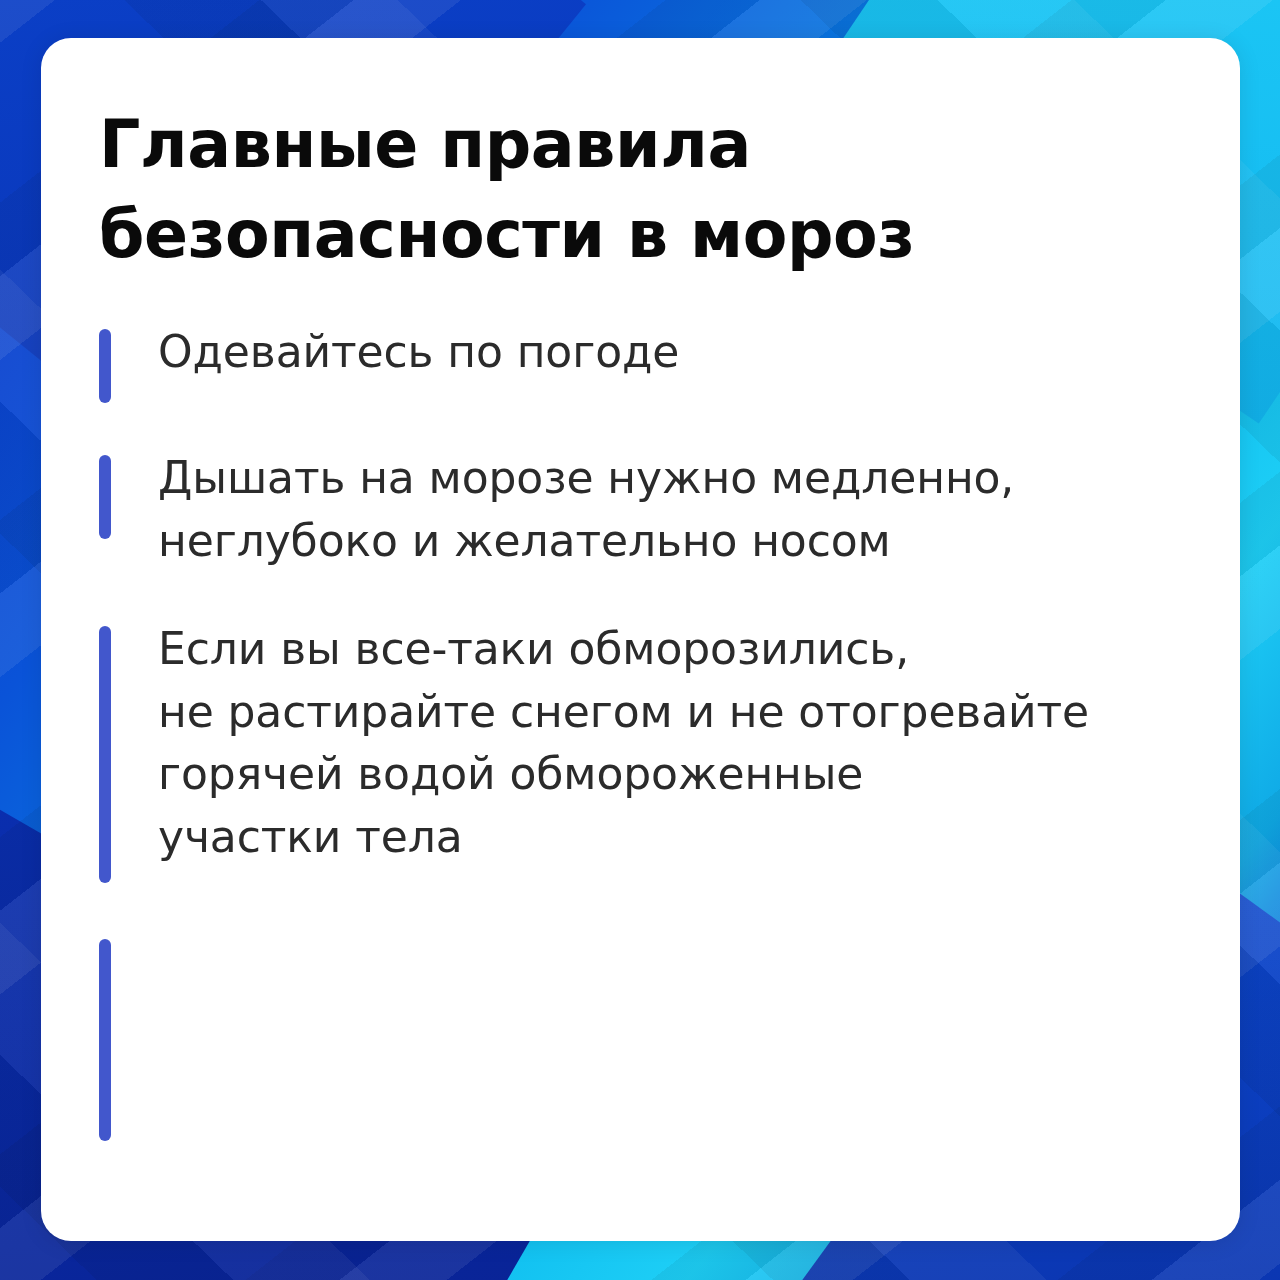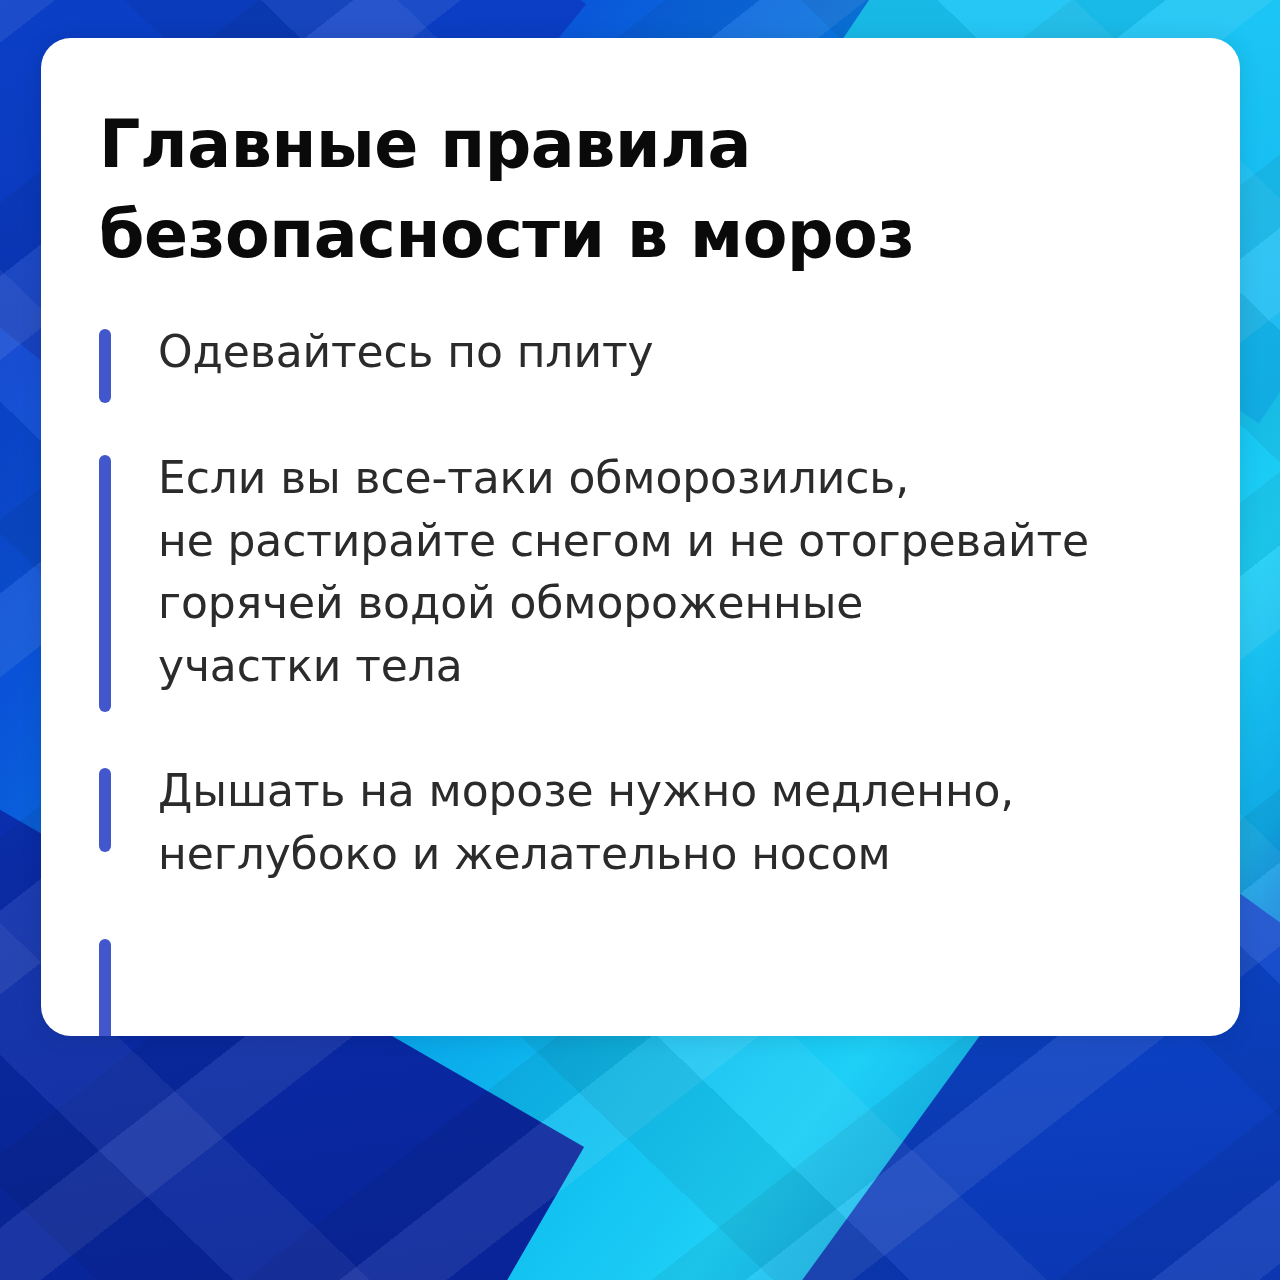--- a/index.html
+++ b/index.html
@@ -101,21 +101,21 @@
     background: linear-gradient(150deg, #23D3F8 0%, #12B6F0 100%);
     transform: rotate(34deg);
   }
 
   
   .card {
     position: absolute;
     left: 41px;
     top: 38px;
     width: 1199px;
-    height: 998px;
+    height: 1203px;
     background: #FFFFFF;
     border-radius: 30px;
     box-sizing: border-box;
     padding: 62px 40px 0 58px;
     box-shadow: 0 2px 22px rgba(0,0,0,0.10);
     overflow: hidden;
   }
 
   .title {
     margin: 0;
@@ -185,36 +185,36 @@
 
   <div class="card">
 
     <h1 class="title">Главные правила
 безопасности в мороз</h1>
 
     <ul class="rules">
 
       <li class="rule rule-1">
         <span class="rule-marker"></span>
-        <span class="rule-text">Одевайтесь по плиту</span>
+        <span class="rule-text">Одевайтесь по погоде</span>
+      </li>
+
+      <li class="rule rule-2">
+        <span class="rule-marker"></span>
+        <span class="rule-text">Дышать на морозе нужно медленно,
+неглубоко и желательно носом</span>
       </li>
 
       <li class="rule rule-3">
         <span class="rule-marker"></span>
         <span class="rule-text">Если вы все-таки обморозились,
 не растирайте снегом и не отогревайте
 горячей водой обмороженные
 участки тела</span>
       </li>
 
-      <li class="rule rule-2">
-        <span class="rule-marker"></span>
-        <span class="rule-text">Дышать на морозе нужно медленно,
-неглубоко и желательно носом</span>
-      </li>
-
       <li class="rule rule-4">
         <span class="rule-marker"></span>
       </li>
 
     </ul>
   </div>
 </div>
 
 </body></html>

